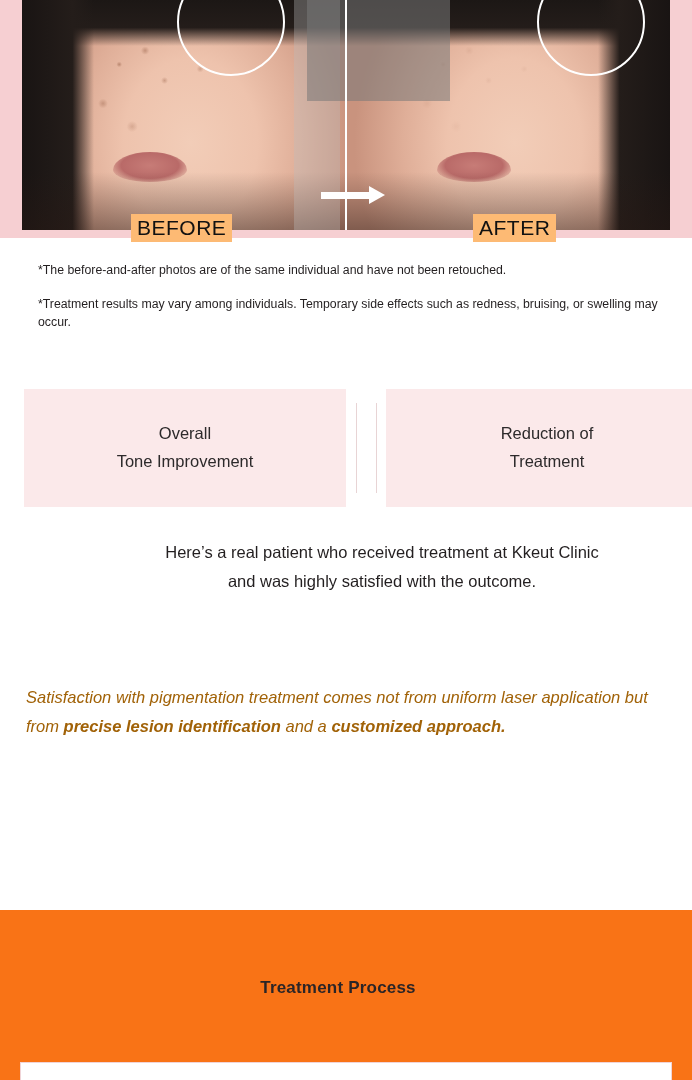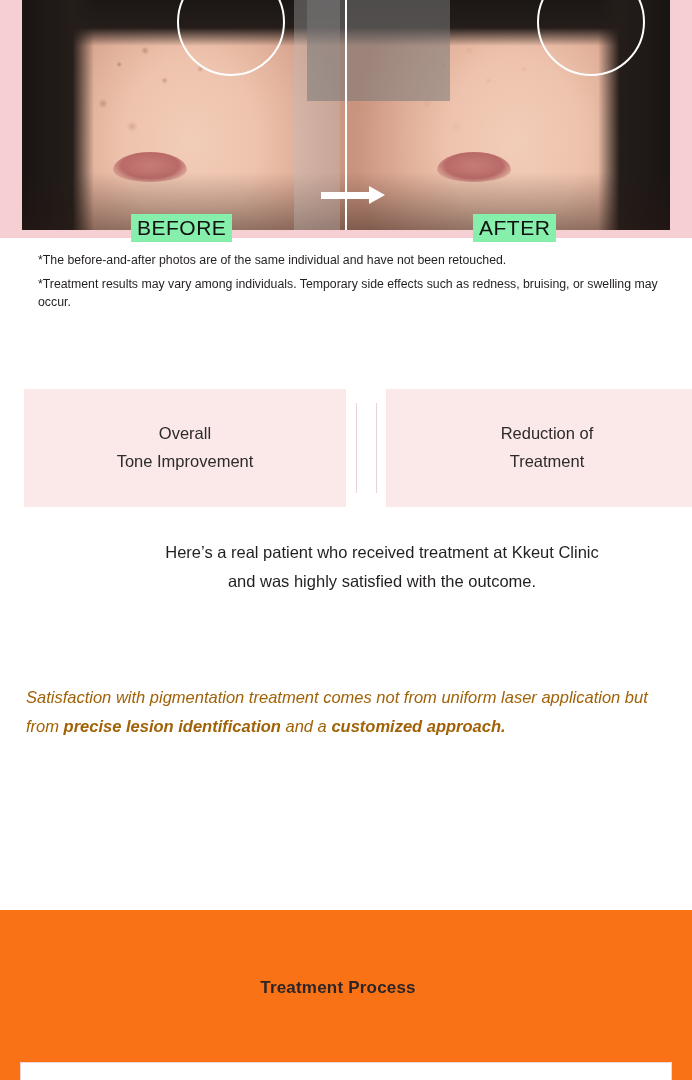--- a/index.html
+++ b/index.html
@@ -151,38 +151,38 @@
     width: 0; height: 0;
     border-top: 9px solid transparent;
     border-bottom: 9px solid transparent;
     border-left: 16px solid #ffffff;
   }
   .ba-label {
     position: absolute;
     font-size: 21px;
     letter-spacing: .5px;
     color: #111111;
-    background: #86efac;
+    background: #fdba74;
     padding: 1px 6px;
     line-height: 1.25;
   }
   .label-before { left: 131px; top: 214px; }
   .label-after  { left: 473px; top: 214px; }
 
   
   .disclaimer {
     position: absolute;
     left: 38px;
     top: 246px;
     width: 622px;
     font-size: 12.3px;
     line-height: 1.45;
     color: #231f20;
   }
-  .disclaimer p { margin: 6px 0 2px 0; }
+  .disclaimer p { margin: 16px 0 2px 0; }
 
   
   .cards {
     position: absolute;
     left: 24px;
     top: 357px;
     width: 684px;
     height: 118px;
     display: flex;
     align-items: stretch;

